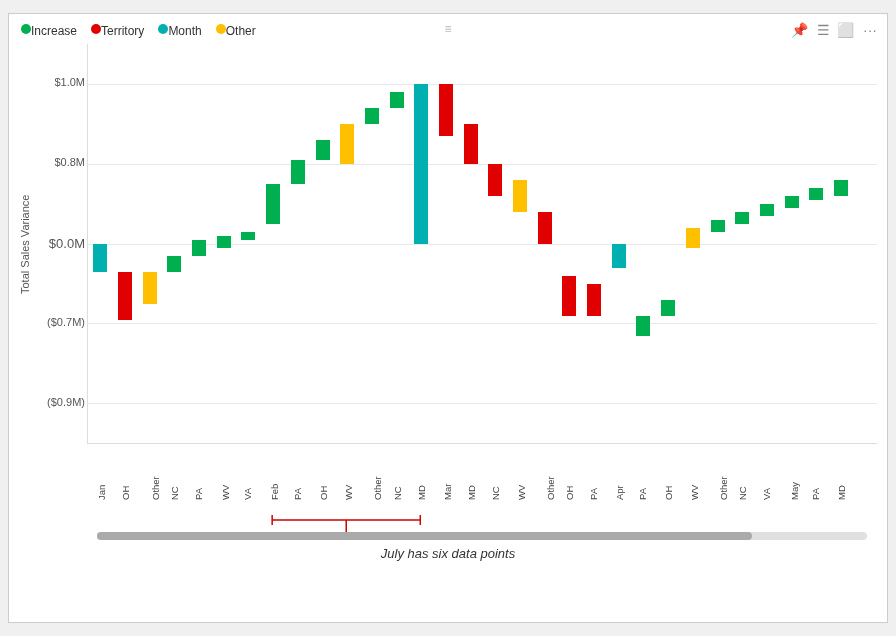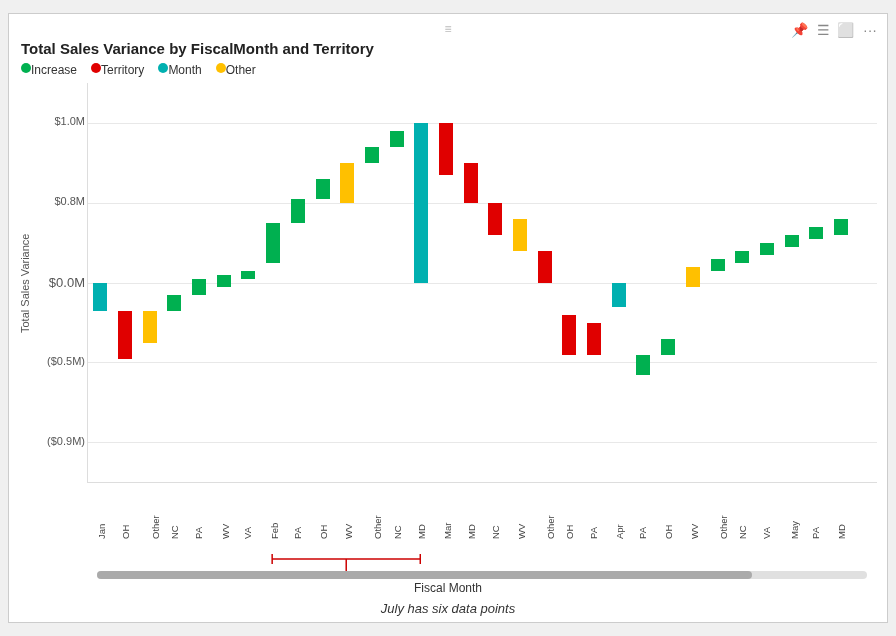--- a/index.html
+++ b/index.html
@@ -123,21 +123,20 @@
 
 <div class="card">
   <div class="drag-handle">≡</div>
   <div class="top-icons">
     <span>📌</span>
     <span>☰</span>
     <span>⬜</span>
     <span>···</span>
   </div>
 
-  <div class="title">Total Sales Variance by FiscalMonth and Territory</div>
 
   <div class="legend">
     <div class="legend-item">
       <div class="legend-dot" style="background:#00b050;"></div>
       <span>Increase</span>
     </div>
     <div class="legend-item">
       <div class="legend-dot" style="background:#e00000;"></div>
       <span>Territory</span>
     </div>
@@ -150,21 +149,21 @@
       <span>Other</span>
     </div>
   </div>
 
   <div class="chart-area">
     <div class="y-axis-label">Total Sales Variance</div>
     <div style="width:50px; position:relative; flex-shrink:0;text-align:center;">
       <span style="position:absolute;top:8%;right:2px;font-size:11px;color:#555;">$1.0M</span>
       <span style="position:absolute;top:28%;right:2px;font-size:11px;color:#555;">$0.8M</span>
       <span style="position:absolute;top:48%;right:2px;font-size:13px;color:#555;">$0.0M</span>
-      <span style="position:absolute;top:68%;right:2px;font-size:11px;color:#555;">($0.5M)</span>
+      <span style="position:absolute;top:68%;right:2px;font-size:11px;color:#555;">($0.7M)</span>
       <span style="position:absolute;top:88%;right:2px;font-size:11px;color:#555;">($0.9M)</span>
     </div>
     <div class="chart-inner" id="chart-inner">
 
       <div class="grid-line" style="top:10%;"></div>
       <div class="grid-line" style="top:30%;"></div>
       <div class="grid-line" style="top:50%;"></div>
       <div class="grid-line" style="top:70%;"></div>
       <div class="grid-line" style="top:90%;"></div>
 
@@ -244,18 +243,17 @@
   <line x1="259.21875" y1="20" x2="259.21875" y2="40" stroke="#c00" stroke-width="1.5"></line>
 </svg>
   </div>
 
   <div style="margin-left:68px; margin-top:2px;">
     <div class="scrollbar-track">
       <div class="scrollbar-thumb"></div>
     </div>
   </div>
 
-  <div class="axis-title">Fiscal Month</div>
 
   <div style="text-align:center; margin-top:4px;">
     <span style="font-size:13px; color:#333; font-style:italic;">July has six data points</span>
   </div>
 </div>
 
 </body></html>

